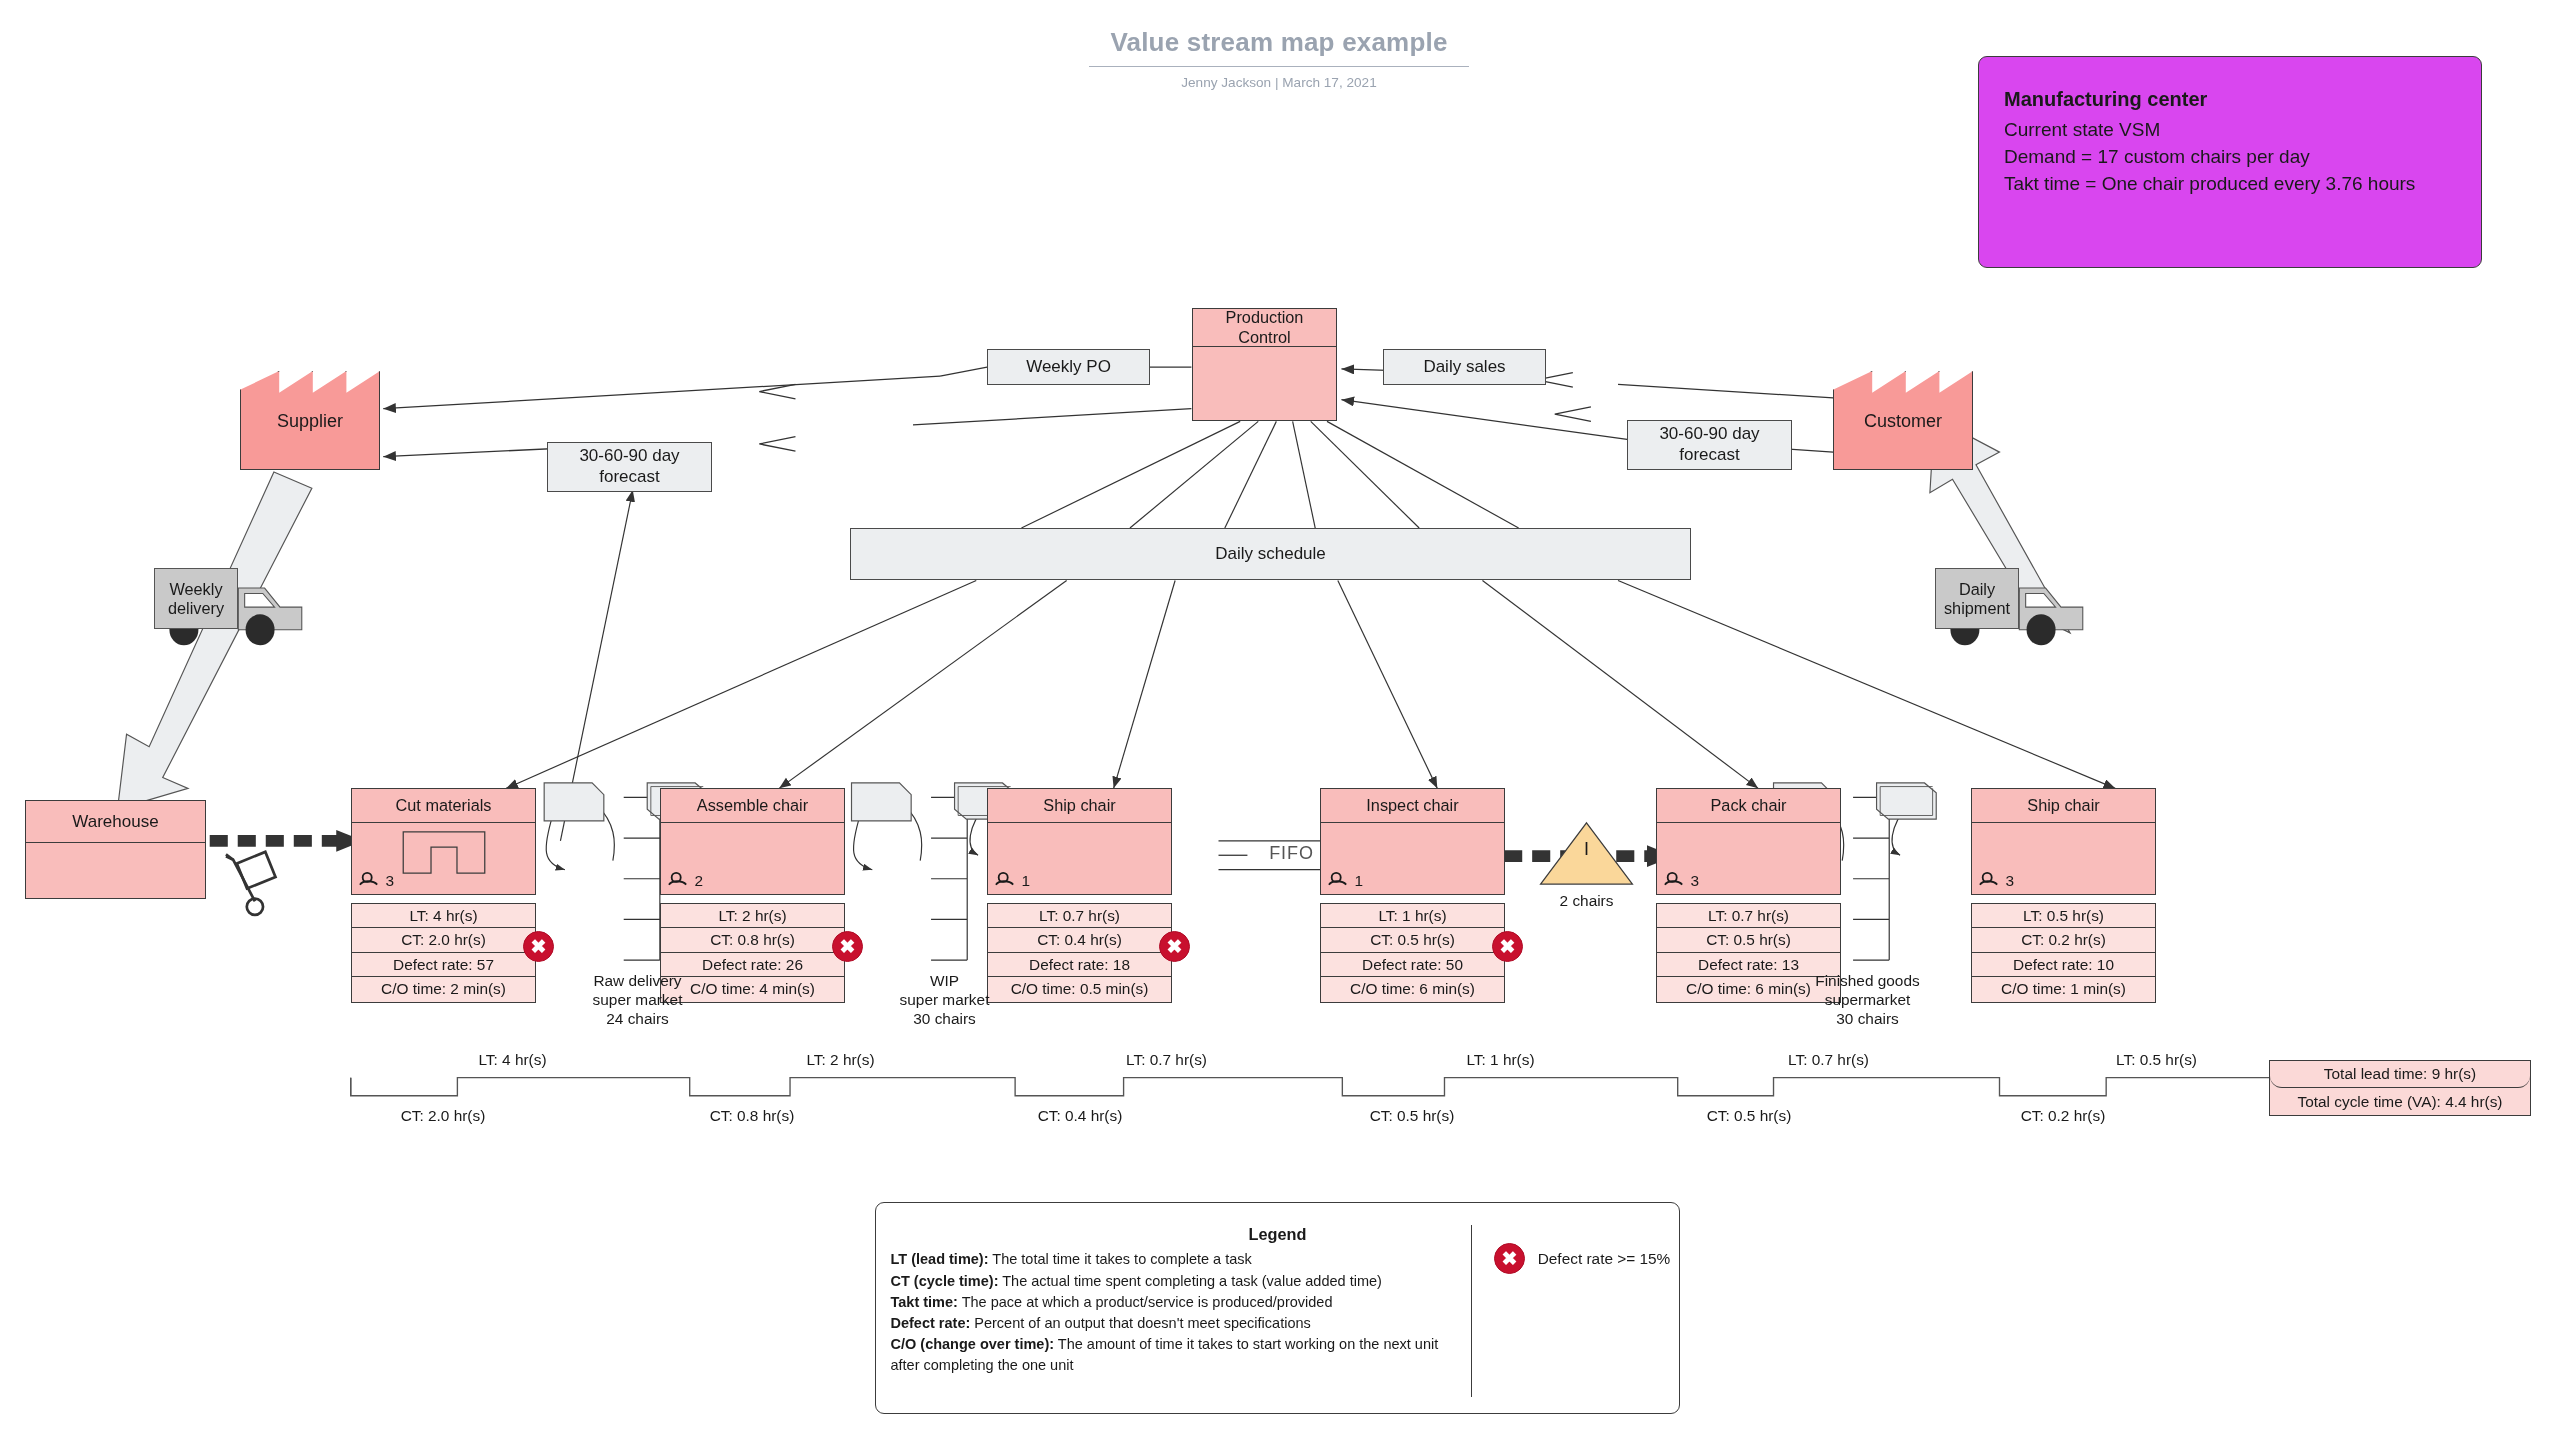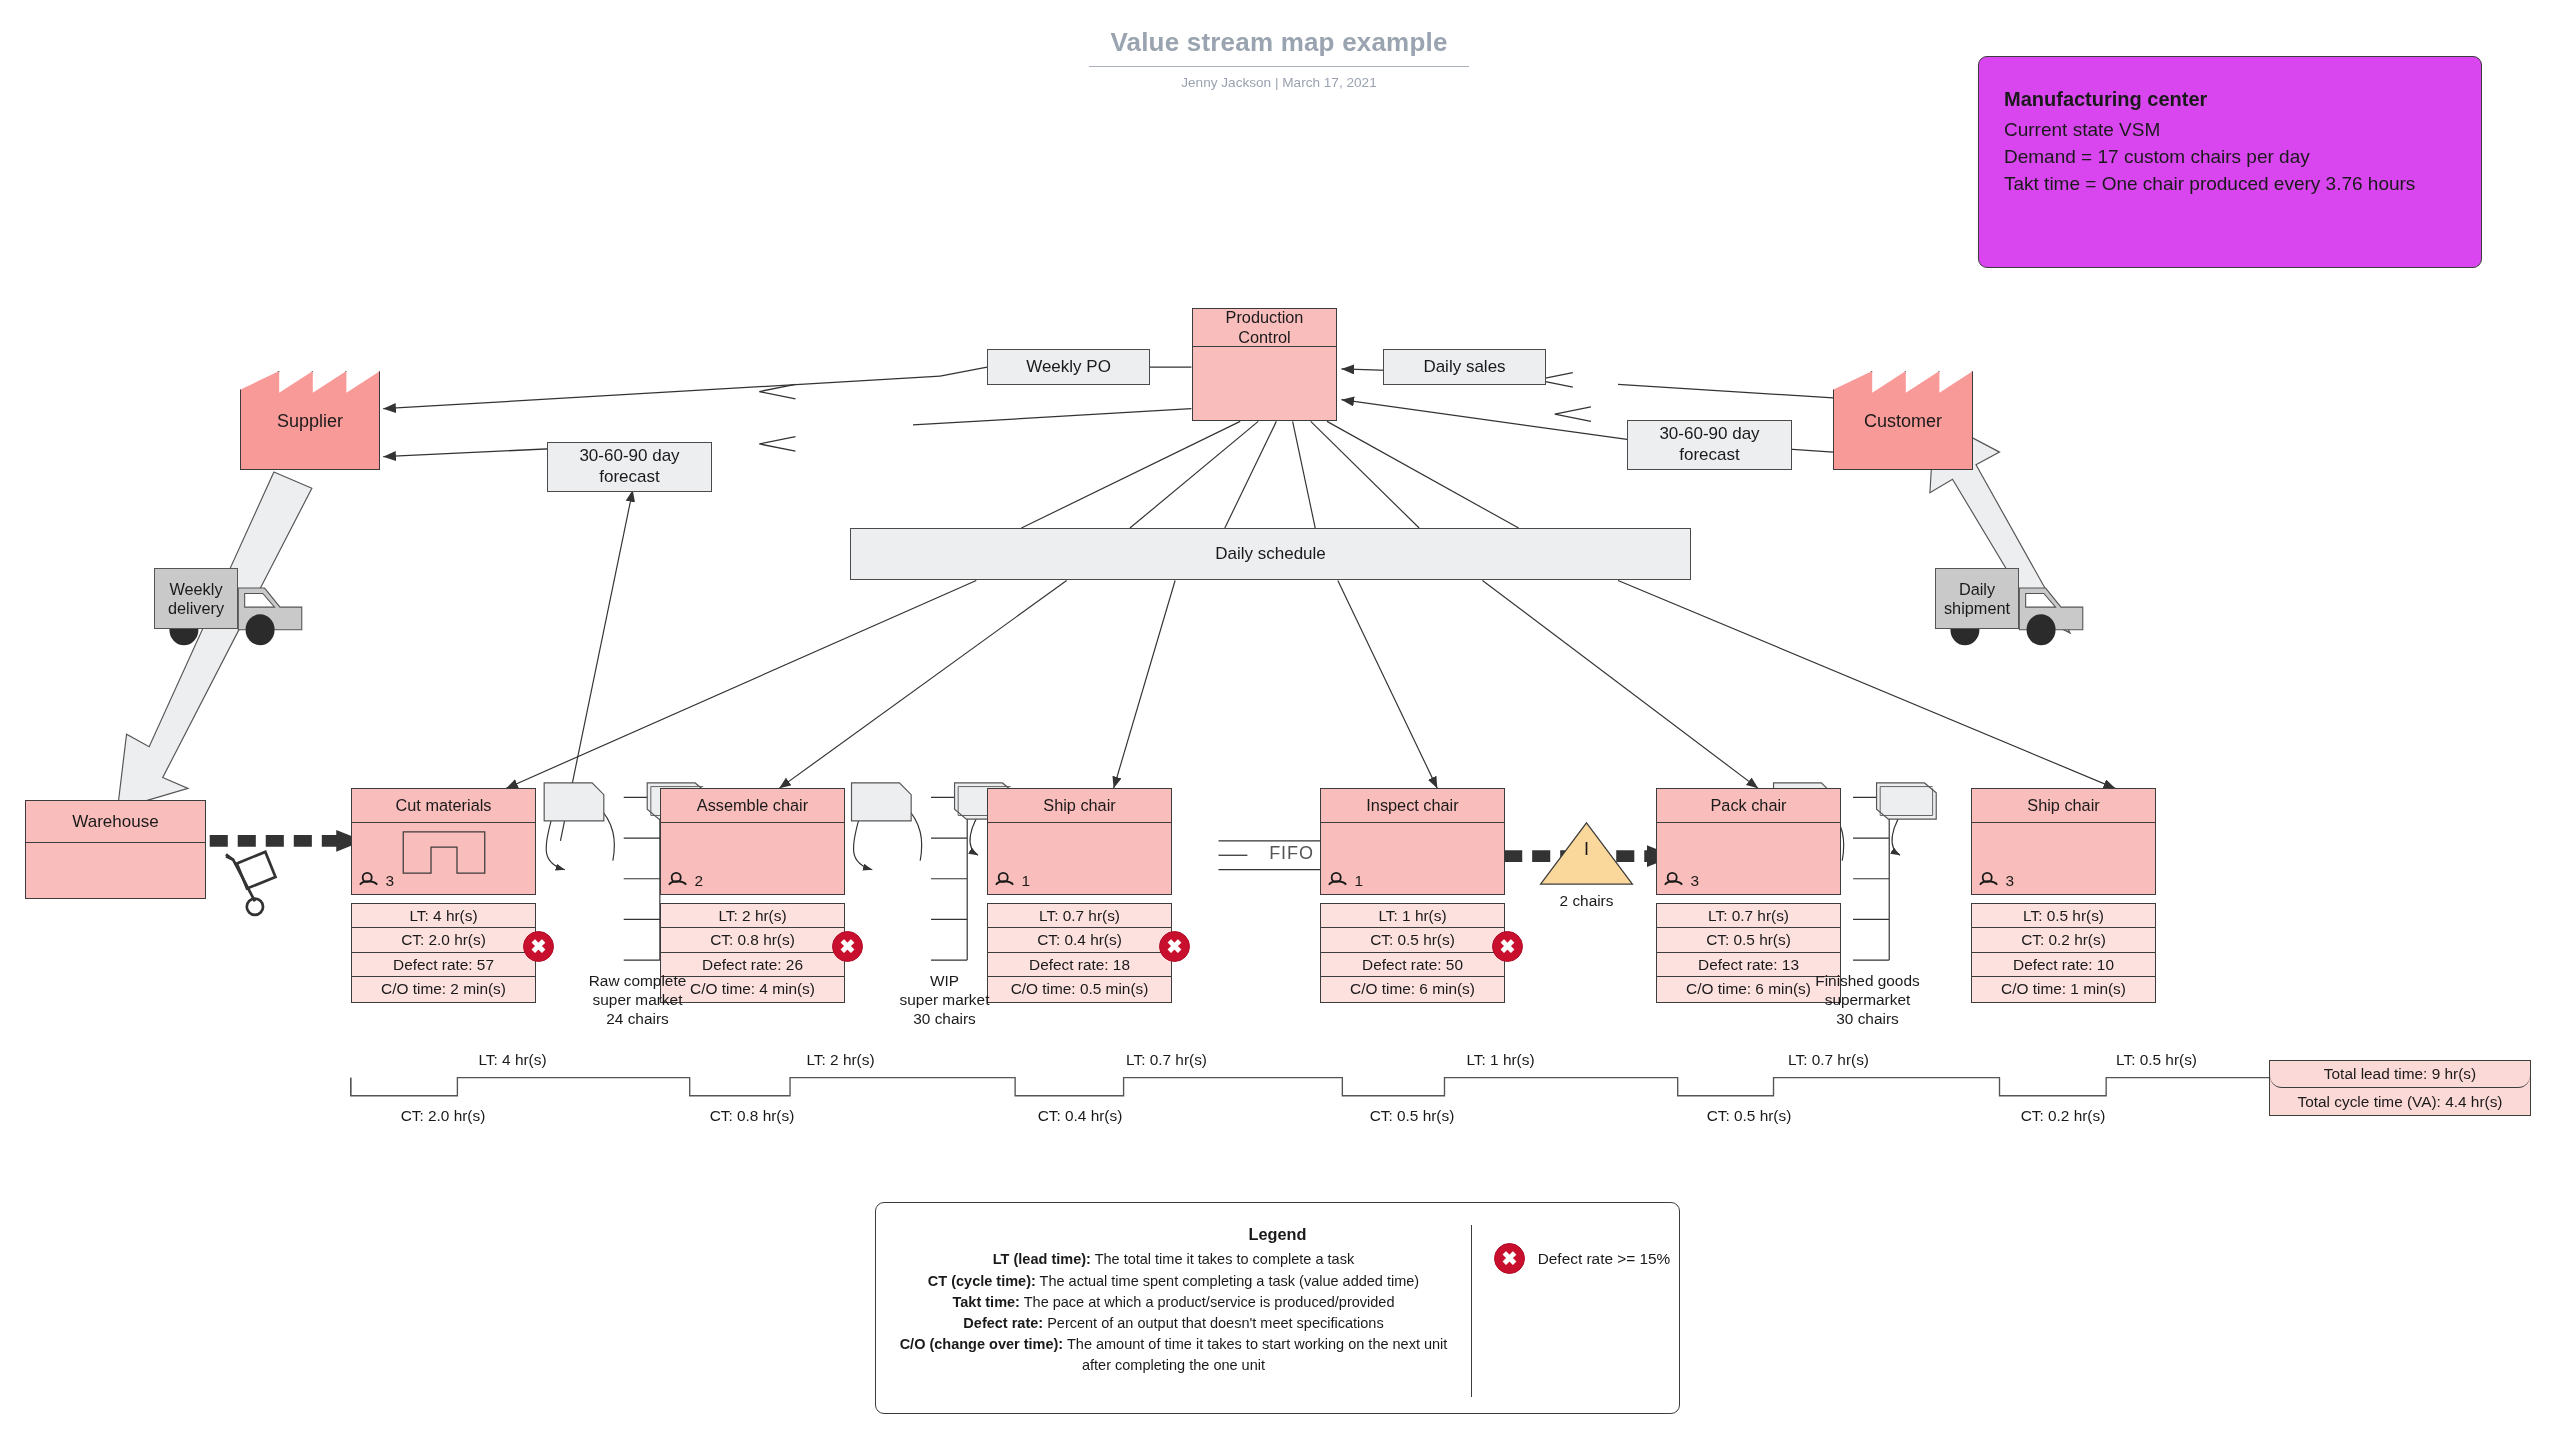--- a/index.html
+++ b/index.html
@@ -136,21 +136,21 @@
     display:flex; align-items:center; justify-content:center; font-size:15.4px;border-radius:12px;
   }
   #totals-box .trow:last-child { border-bottom:none; }
 
   
   #legend-card {
     left:875px; top:1202px; width:805px; height:212px;
     border:1.3px solid #3c3c3c; border-radius:9px; background:#fff;
   }
   #legend-title { text-align:center; font-weight:bold; font-size:16.3px; padding-top:22px; }
-  #legend-defs { padding:5.4px 14.5px 0 14.5px; width:595px;text-align:center; }
+  #legend-defs { padding:5.4px 14.5px 0 14.5px; width:595px; }
   #legend-defs .ldef { font-size:14.5px; line-height:1.46; }
   #legend-defs .ldef b { font-weight:bold; }
   #legend-divider { position:absolute; left:595px; top:22px; width:0.9px; height:172px; background:#3c3c3c; }
   #legend-right { position:absolute; left:618px; top:40px; display:flex; align-items:center; gap:12.7px; }
   #legend-right .lr-text { font-size:15.4px; }
 </style>
 </head>
 <body>
 
 <svg class="layer" xmlns="http://www.w3.org/2000/svg" viewBox="0 0 2821 1606" width="2550" height="1452">
@@ -468,21 +468,21 @@
         <div class="row">LT: 0.5 hr(s)</div>
         <div class="row">CT: 0.2 hr(s)</div>
         <div class="row">Defect rate: 10</div>
         <div class="row">C/O time: 1 min(s)</div>
       </div>
     </div>
   </div>
 
 <div id="supermarket-container">
     <div class="sm-label" style="left: 565px; top: 972px;">
-      <div>Raw complete</div>
+      <div>Raw delivery</div>
       <div>super market</div>
       <div>24 chairs</div>
     </div>
     <div class="sm-label" style="left: 872px; top: 972px;">
       <div>WIP</div>
       <div>super market</div>
       <div>30 chairs</div>
     </div>
     <div class="sm-label" style="left: 1795px; top: 972px;">
       <div>Finished goods</div>

